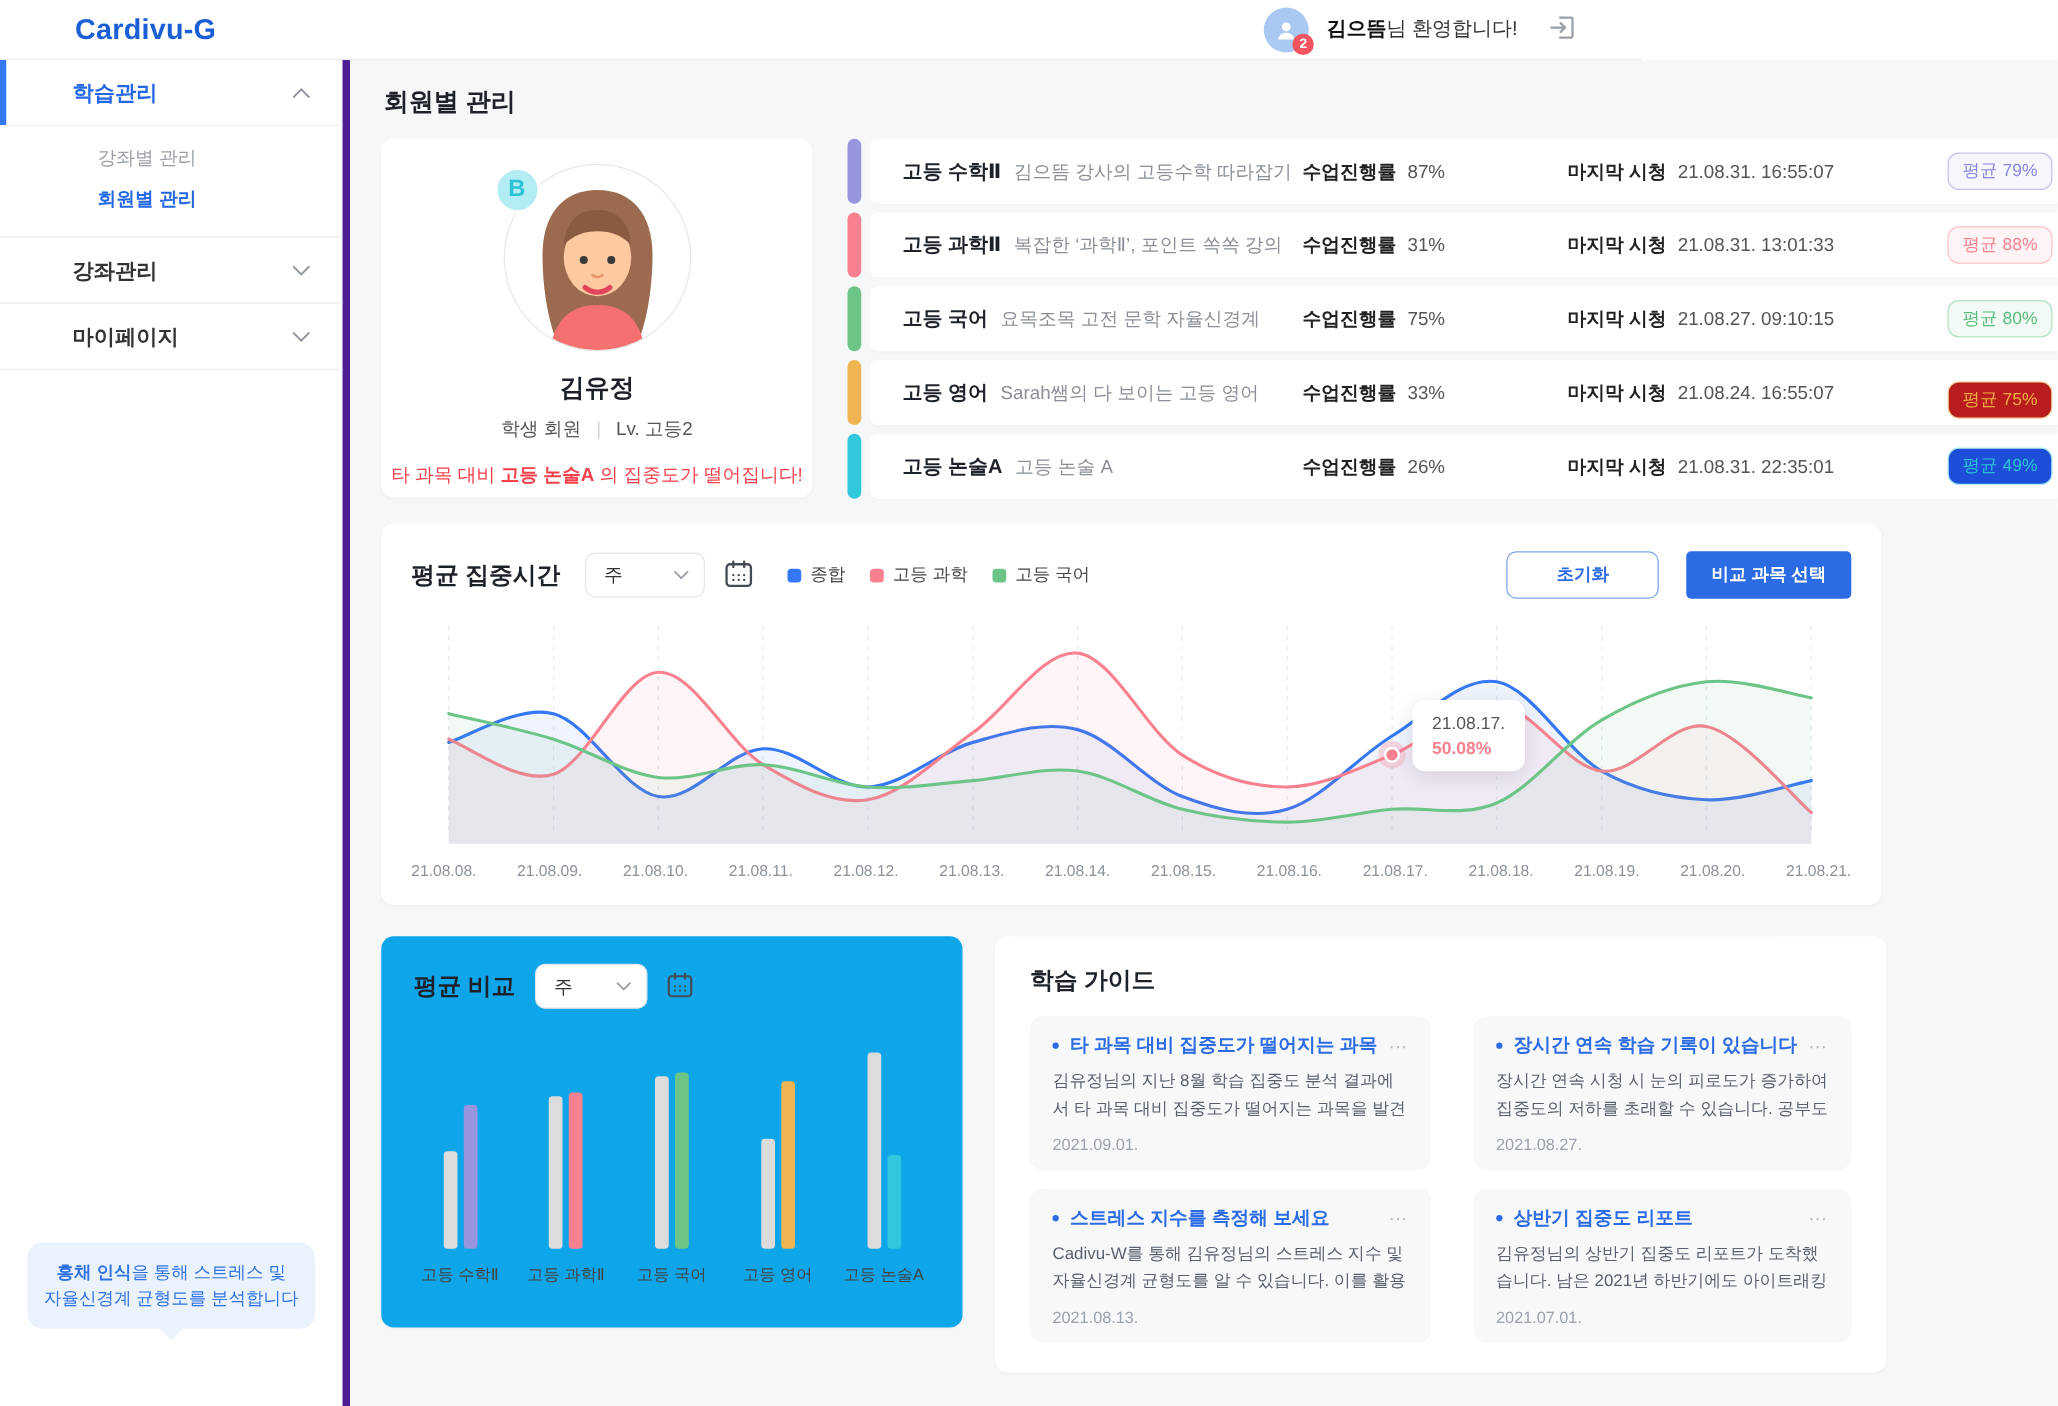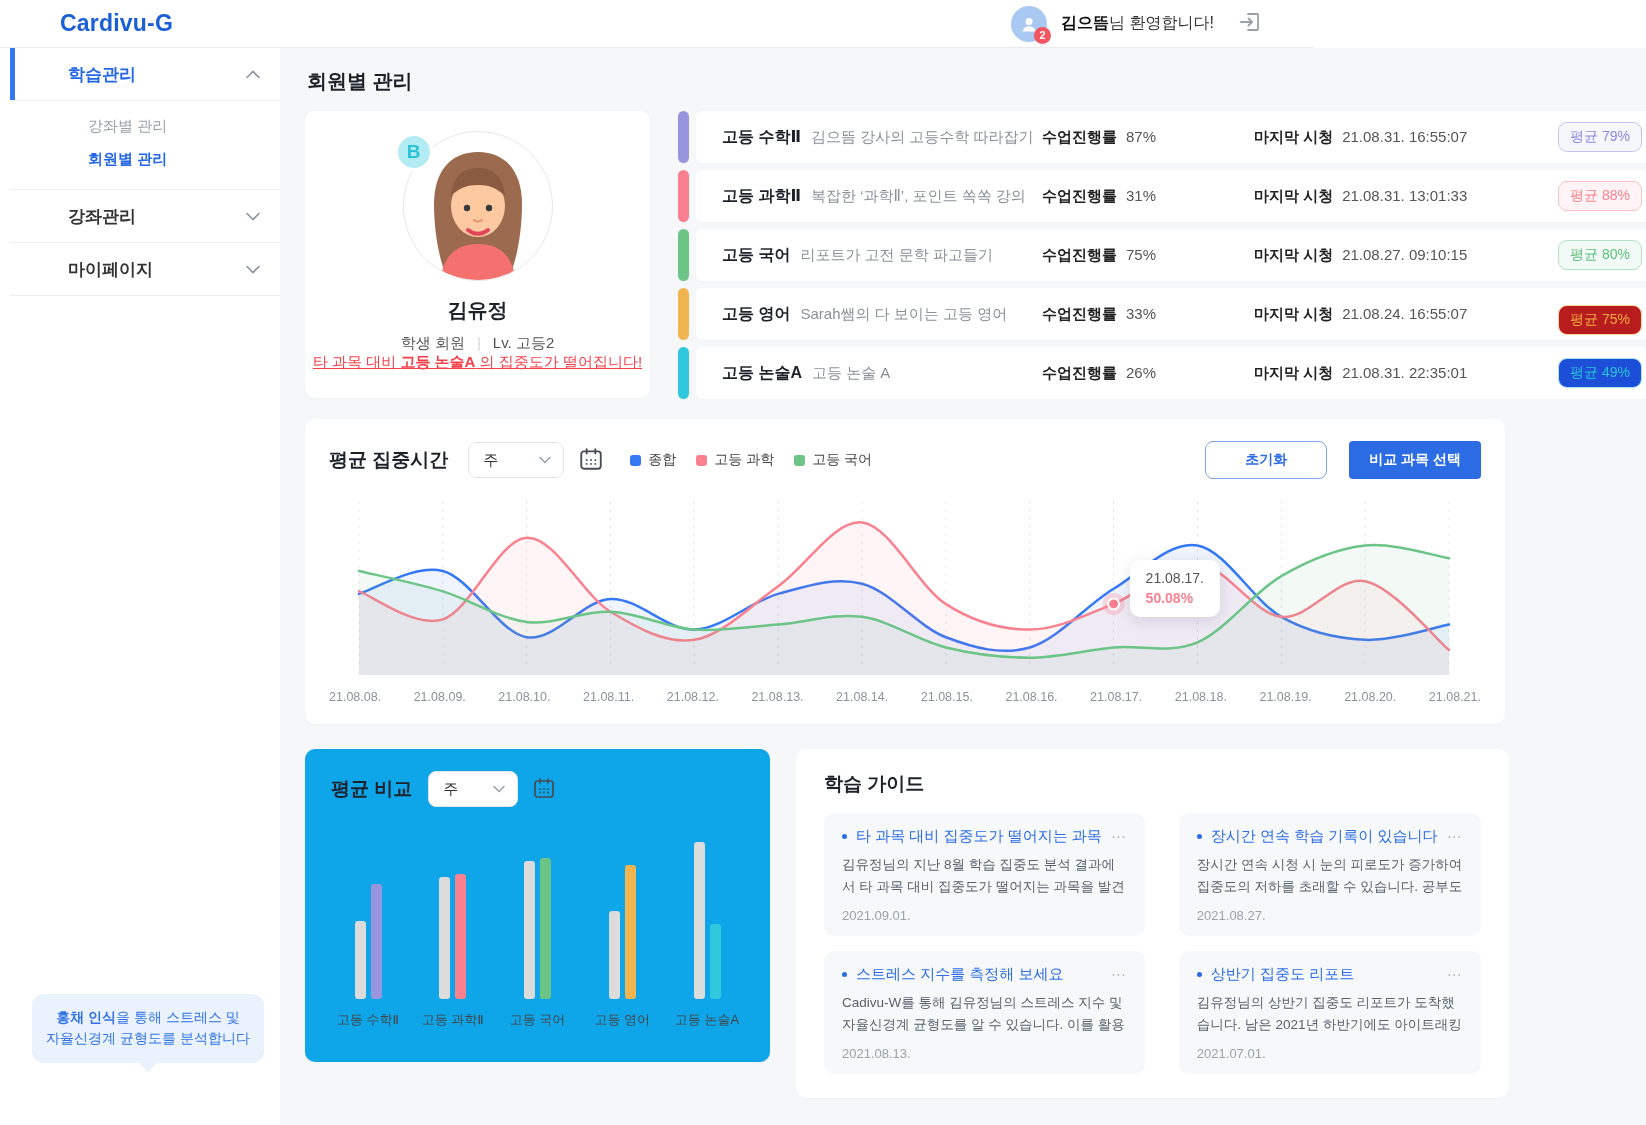--- a/index.html
+++ b/index.html
@@ -11,21 +11,21 @@
   .logo { margin-left:60px; font-size:23px; font-weight:800; color:#1b5fd6; letter-spacing:.2px; }
   .topbar-right { margin-left:auto; margin-right:52px; display:flex; align-items:center; gap:14px; }
   .avatar-wrap { position:relative; width:36px; height:36px; }
   .avatar-circle { width:36px; height:36px; border-radius:50%; background:#a9c9f3; display:flex; align-items:center; justify-content:center; }
   .noti-badge { position:absolute; right:-4px; bottom:-2px; width:17px; height:17px; border-radius:50%; background:#f25460; color:#fff; font-size:11px; font-weight:700; display:flex; align-items:center; justify-content:center; }
   .welcome { font-size:16px; color:#333; }
   .welcome b { font-weight:700; color:#111; }
   .logout-btn { margin-left:10px; background:none; border:none; cursor:pointer; display:flex; }
 
   
-  .sidebar { position:absolute; top:48px; left:10px; width:280px; height:1077px; background:#fff; border-right:4px solid #4c1d95; }
+  .sidebar { position:absolute; top:48px; left:0; width:280px; height:1077px; background:#fff; border-right:6px solid #4c1d95; }
   .nav-item { position:relative; height:53px; display:flex; align-items:center; padding:0 26px 0 58px; border-bottom:1px solid #ececec; font-size:17px; color:#333; font-weight:600; cursor:pointer; }
   .nav-item.active { color:#2468e5; font-weight:700; }
   .nav-item.active::before { content:""; position:absolute; left:0; top:0; width:5px; height:100%; background:#3478f6; }
   .nav-item .chev { margin-left:auto; display:flex; }
   .submenu { padding:16px 0 20px 78px; border-bottom:1px solid #ececec; }
   .submenu-item { font-size:15px; color:#9aa0a8; margin-bottom:14px; cursor:pointer; }
   .submenu-item:last-child { margin-bottom:0; }
   .submenu-item.active { color:#2468e5; font-weight:700; }
   .side-tooltip { position:absolute; left:22px; right:22px; bottom:62px; background:#eaf2fd; border-radius:12px; padding:13px 10px; text-align:center; font-size:14px; color:#3173e2; line-height:1.55; }
   .side-tooltip::after { content:""; position:absolute; left:50%; bottom:-9px; transform:translateX(-50%); border:9px solid transparent; border-top-color:#eaf2fd; border-bottom:none; }
@@ -36,21 +36,21 @@
   .page-title { font-size:20px; font-weight:700; color:#1d2129; margin:2px 0 16px 2px; }
 
   .top-section { display:flex; gap:28px; }
   .profile-card { width:345px; height:287px; background:#fff; border-radius:10px; box-shadow:0 1px 3px rgba(0,0,0,.03); text-align:center; padding-top:20px; flex:none; }
   .avatar-big { position:relative; width:150px; height:150px; margin:0 auto; }
   .avatar-big .ring { width:150px; height:150px; border-radius:50%; border:1px solid #e7e7e7; overflow:hidden; background:#fff; }
   .profile-badge { position:absolute; left:-8px; top:2px; width:38px; height:38px; border-radius:50%; background:#b3ecf2; color:#29c3d5; font-weight:800; font-size:19px; display:flex; align-items:center; justify-content:center; border:3px solid #fff; }
   .profile-name { font-size:20px; font-weight:700; margin-top:16px; color:#1d2129; }
   .profile-meta { margin-top:10px; font-size:15px; color:#555; }
   .profile-meta .sep { color:#d5d5d5; margin:0 12px; }
-  .profile-alert { margin-top:0; font-size:15px; color:#f4404a;text-decoration:underline; }
+  .profile-alert { margin-top:18px; font-size:15px; color:#f4404a; }
   .profile-alert b { font-weight:800; }
 
   .course-list { flex:1; display:flex; flex-direction:column; gap:7px; }
   .course-row { display:flex; height:52px; }
   .course-accent { width:11px; border-radius:6px; flex:none; }
   .course-card { flex:1; margin-left:7px; background:#fff; border-radius:6px; display:grid; grid-template-columns:minmax(320px,1fr) 212px 292px 96px; align-items:center; padding:0 24px 0 26px; box-shadow:0 1px 2px rgba(0,0,0,.02); cursor:pointer; }
   .c-subject { font-size:16px; font-weight:700; color:#1d2129; }
   .c-title { font-size:15px; color:#8a8f98; margin-left:10px; }
   .c-label { font-size:15px; font-weight:700; color:#222; }
   .c-value { font-size:15px; color:#555; margin-left:9px; }
@@ -86,21 +86,21 @@
   .bar-group { display:flex; flex-direction:column; align-items:center; width:66px; }
   .bars { display:flex; align-items:flex-end; gap:5px; height:172px; }
   .vbar { width:11px; border-radius:3px; }
   .bar-label { margin-top:12px; font-size:13px; color:#444; white-space:nowrap; }
 
   .guide-card { flex:1; background:#fff; border-radius:10px; padding:22px 28px 24px; box-shadow:0 1px 3px rgba(0,0,0,.03); }
   .guide-grid { display:grid; grid-template-columns:1fr 1fr; column-gap:34px; row-gap:15px; margin-top:16px; }
   .guide-item { background:#f6f8fa; border-radius:10px; padding:14px 18px 13px; cursor:pointer; }
   .g-titlerow { display:flex; align-items:center; gap:9px; }
   .g-dot { width:5px; height:5px; border-radius:50%; background:#2b6be4; flex:none; }
-  .g-title { font-size:15px; font-weight:400; color:#2b6be4; flex:1; white-space:nowrap; overflow:hidden; text-overflow:ellipsis; }
+  .g-title { font-size:15px; font-weight:700; color:#2b6be4; flex:1; white-space:nowrap; overflow:hidden; text-overflow:ellipsis; }
   .g-more { color:#b9bec6; font-size:15px; letter-spacing:1px; flex:none; cursor:pointer; }
   .g-body { margin-top:8px; font-size:13.5px; color:#59616e; line-height:1.62; height:44px; overflow:hidden; }
   .g-date { margin-top:10px; font-size:13px; color:#9aa2ad; }
 </style>
 </head>
 <body>
 
 <header class="topbar">
   <div class="logo">Cardivu-G</div>
   <div class="topbar-right">
@@ -206,21 +206,21 @@
         <div class="course-card">
           <div><span class="c-subject">고등 과학Ⅱ</span><span class="c-title">복잡한 ‘과학Ⅱ’, 포인트 쏙쏙 강의</span></div>
           <div><span class="c-label">수업진행률</span><span class="c-value">31%</span></div>
           <div><span class="c-label">마지막 시청</span><span class="c-value">21.08.31. 13:01:33</span></div>
           <div class="avg-badge" style="background: rgb(254, 244, 245); border-color: rgb(252, 192, 198); color: rgb(248, 128, 142);">평균 88%</div>
         </div>
       </div>
       <div class="course-row">
         <div class="course-accent" style="background: rgb(108, 196, 135);"></div>
         <div class="course-card">
-          <div><span class="c-subject">고등 국어</span><span class="c-title">리포트가 고전 문학 파고들기</span></div>
+          <div><span class="c-subject">고등 국어</span><span class="c-title">요목조목 고전 문학 자율신경계</span></div>
           <div><span class="c-label">수업진행률</span><span class="c-value">75%</span></div>
           <div><span class="c-label">마지막 시청</span><span class="c-value">21.08.27. 09:10:15</span></div>
           <div class="avg-badge" style="background: rgb(242, 250, 245); border-color: rgb(180, 226, 196); color: rgb(91, 189, 125);">평균 80%</div>
         </div>
       </div>
       <div class="course-row">
         <div class="course-accent" style="background: rgb(240, 181, 81);"></div>
         <div class="course-card">
           <div><span class="c-subject">고등 영어</span><span class="c-title">Sarah쌤의 다 보이는 고등 영어</span></div>
           <div><span class="c-label">수업진행률</span><span class="c-value">33%</span></div>

